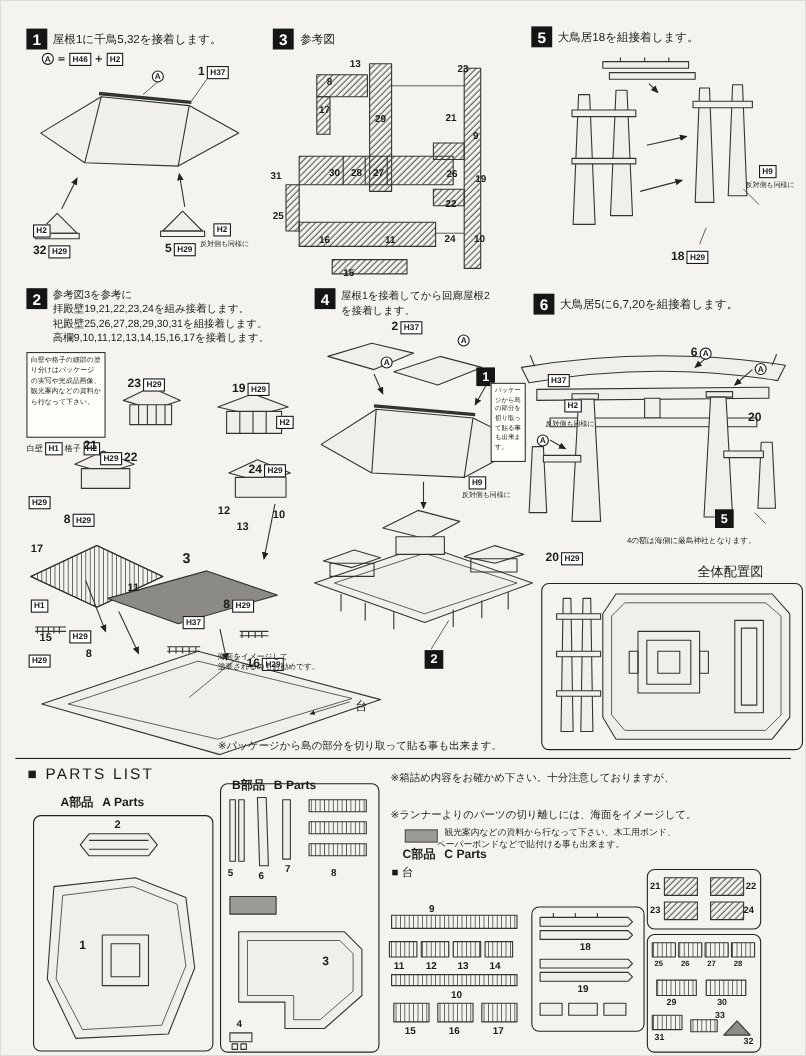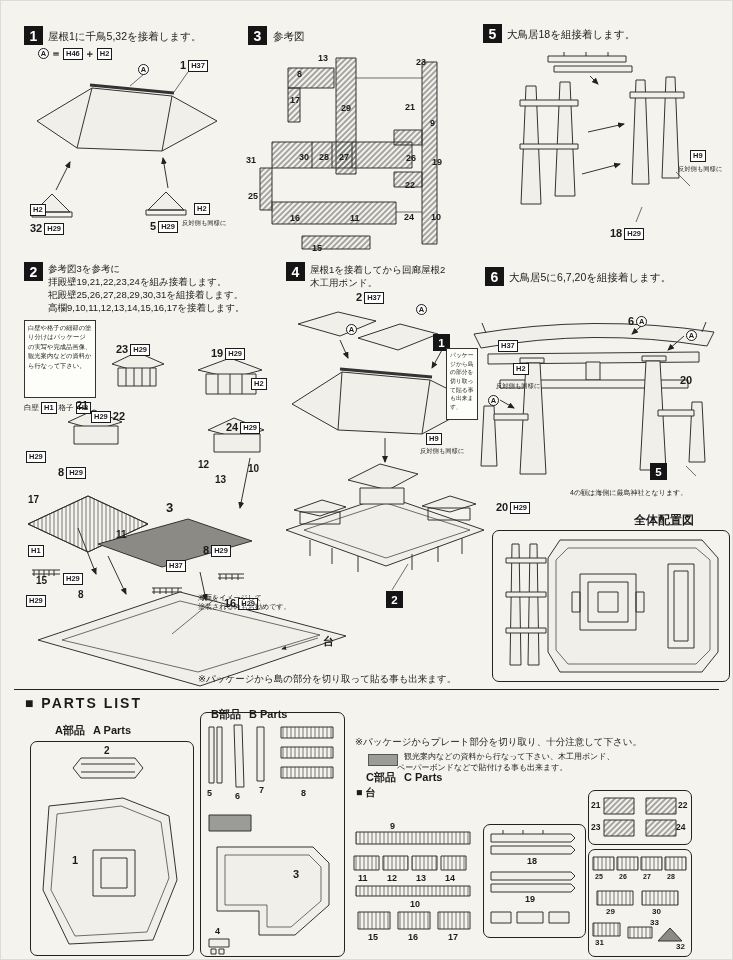--- a/index.html
+++ b/index.html
@@ -10,21 +10,21 @@
   .rq{position:absolute;width:17px;height:17px;background:#151515;color:#fff;font-weight:bold;font-size:11.5px;display:flex;align-items:center;justify-content:center;z-index:3}
   .t{position:absolute;font-size:10.5px;line-height:1.35;white-space:nowrap;z-index:3}
   .t9{font-size:9.5px}
   .lbl{position:absolute;display:flex;align-items:center;gap:2px;font-weight:bold;font-size:10px;line-height:1;white-space:nowrap;z-index:3}
   .f7{font-size:7px}.f8{font-size:8px}.f85{font-size:8.5px}.f9{font-size:9px}.f11{font-size:11px}.f13{font-size:13px}
   .pb{display:inline-block;border:1px solid #1a1a1a;background:#fff;font-size:7.5px;font-weight:bold;padding:1px 2px;line-height:1}
   .ca{display:inline-flex;width:11px;height:11px;border:1px solid #1a1a1a;border-radius:50%;background:#fff;font-size:7.5px;font-weight:bold;align-items:center;justify-content:center;flex:none}
   .tt{position:absolute;font-size:6.3px;line-height:1.3;white-space:nowrap;z-index:3}
   .nb{position:absolute;border:1px solid #333;background:#fdfdfa;padding:2px 3px;line-height:1.5;z-index:3}
   .bx{position:absolute;border:1.5px solid #222;border-radius:7px;z-index:2}
-  .gl{position:absolute;font-weight:bold;z-index:3;white-space:nowrap}
+  .gl{position:absolute;font-weight:normal;z-index:3;white-space:nowrap}
   .hr{position:absolute;border-top:1.5px solid #222;z-index:2}
   .sw{position:absolute;background:#9b9b97;border:1px solid #555;z-index:2}
   .wm{position:absolute;font-size:27px;font-weight:bold;font-style:italic;letter-spacing:1px;color:#3fbcd9;opacity:.88;z-index:4}
   .art{position:absolute;z-index:1}
   .art path,.art rect,.art line,.art polygon,.art polyline{stroke:#333;stroke-width:1;fill:none;stroke-linejoin:round}
   .art .f{fill:#f0efe9}
   .art .fd{fill:#8b8a85}
   .art .fg{fill:#9b9b97}
   .art .fg2{fill:#8b8b87}
   .art .fh{fill:url(#ht)}
@@ -274,21 +274,21 @@
       <span class="pb">H29</span>
     </span>
     <span class="gl" style="left:303px;top:376px;font-size:11px">台</span>
     <span class="tt" style="left:178px;top:335px;font-size:7px">海面をイメージして</span>
     <span class="tt" style="left:178px;top:344px;font-size:7px">塗装されるのもお勧めです。</span>
   </div>
 
   <div class="reg" style="left:280px;top:258px;width:210px;height:402px">
     <span class="sq" style="left:6px;top:4px">4</span>
     <span class="t t9" style="left:30px;top:6px">屋根1を接着してから回廊屋根2</span>
-    <span class="t t9" style="left:30px;top:19px">木工用ボンド。</span>
+    <span class="t t9" style="left:30px;top:19px">を接着します。</span>
     <svg class="art" style="left:0;top:52px" width="210" height="350" viewBox="0 0 210 350">
       <polygon class="f" points="18,14 58,2 96,11 60,26"></polygon>
       <polygon class="f" points="78,28 120,14 158,24 118,40"></polygon>
       <line class="aw" x1="162" y1="40" x2="152" y2="58"></line>
       <line class="aw" x1="60" y1="30" x2="68" y2="48"></line>
       <polygon class="f" points="12,94 62,62 150,70 198,94 142,124 58,120"></polygon>
       <line x1="62" y1="62" x2="58" y2="120"></line>
       <line x1="150" y1="70" x2="142" y2="124"></line>
       <line class="thick" x1="60" y1="59" x2="152" y2="67"></line>
       <line class="aw" x1="105" y1="128" x2="105" y2="152"></line>
@@ -440,21 +440,22 @@
     <rect class="f" x="10" y="236" width="5" height="5"></rect>
     <rect class="f" x="18" y="236" width="5" height="5"></rect>
   </svg>
   <span class="lbl f9" style="left:207px;top:789px">5</span>
   <span class="lbl f9" style="left:235px;top:792px">6</span>
   <span class="lbl f9" style="left:259px;top:786px">7</span>
   <span class="lbl f9" style="left:301px;top:789px">8</span>
   <span class="lbl f11" style="left:293px;top:869px">3</span>
   <span class="lbl f9" style="left:215px;top:927px">4</span>
 
-  <span class="t t9" style="left:355px;top:736px">※パッケージからプレート部分を切り取り、十分注意して下さい。</span>
+  <span class="t t9" style="left:355px;top:702px">※箱詰め内容をお確かめ下さい。十分注意しておりますが、</span>
+  <span class="t t9" style="left:355px;top:736px">※ランナーよりのパーツの切り離しには、海面をイメージして。</span>
   <div class="sw" style="left:368px;top:754px;width:30px;height:12px"></div>
   <span class="t" style="left:404px;top:752px;font-size:8px">観光案内などの資料から行なって下さい、木工用ボンド、</span>
   <span class="t" style="left:397px;top:763px;font-size:8px">ペーパーボンドなどで貼付ける事も出来ます。</span>
   <span class="gl" style="left:356px;top:786px;font-size:10.5px">■ 台</span>
 
   <span class="lbl" style="left:366px;top:772px;gap:8px">
     <span class="f11">C部品</span>
     <span class="f11">C Parts</span>
   </span>
   <div class="reg" style="left:350px;top:820px;width:132px;height:138px">

